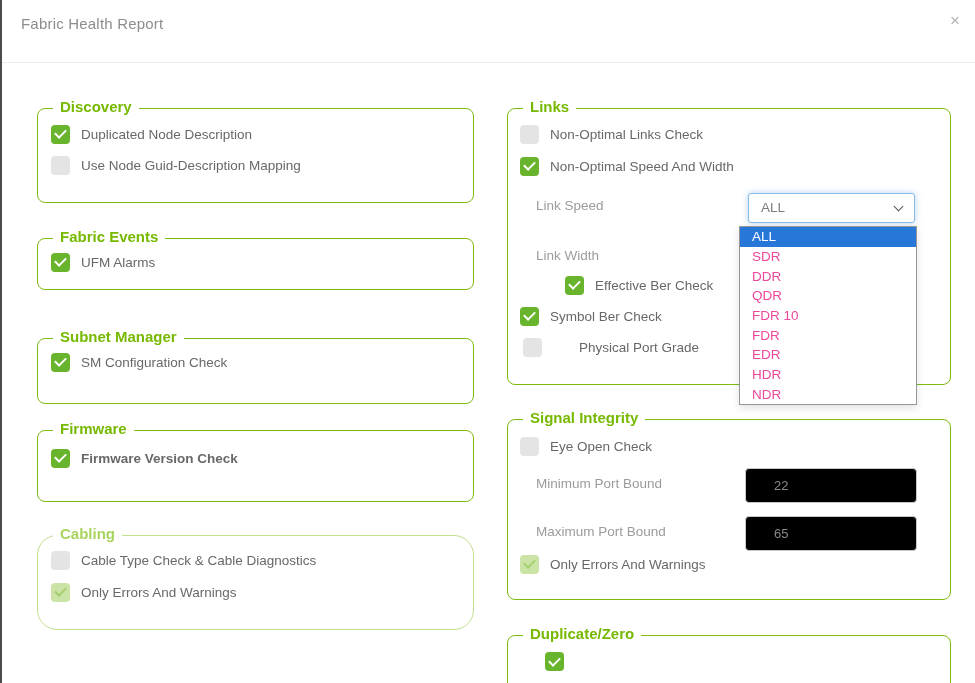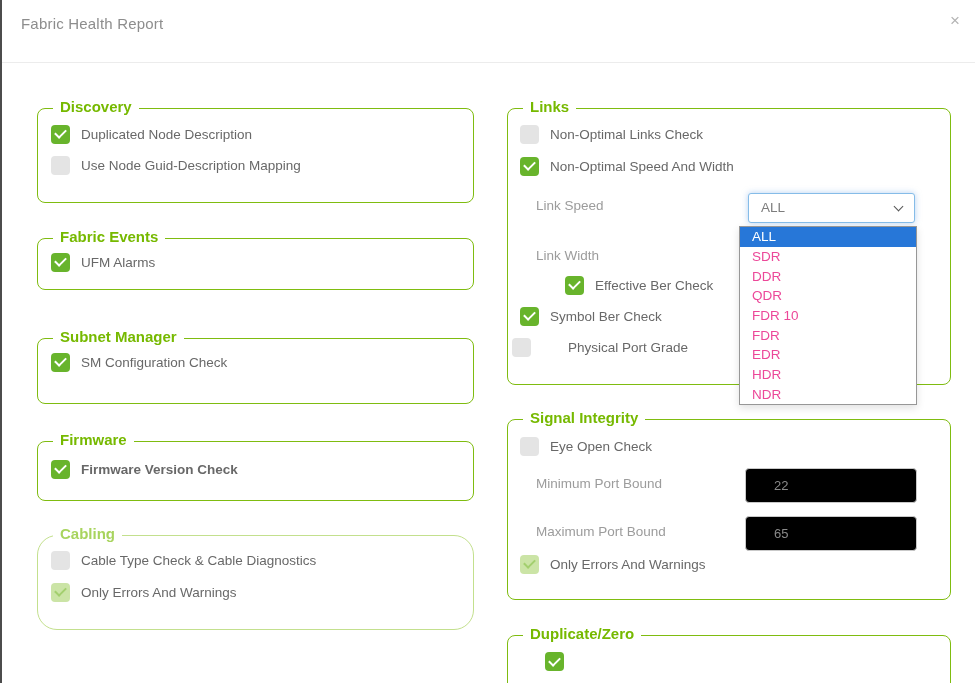--- a/index.html
+++ b/index.html
@@ -83,21 +83,21 @@
   </div>
 
   <div class="box" style="left:35px; top:338px; width:437px; height:66px;">
     <div class="legend">Subnet Manager</div>
     <div class="row" style="left:13px; top:13px;">
       <span class="cb on"></span>
       <span class="lbl">SM Configuration Check</span>
     </div>
   </div>
 
-  <div class="box" style="left:35px; top:430px; width:437px; height:60px;margin-top:11px;">
+  <div class="box" style="left:35px; top:430px; width:437px; height:72px;">
     <div class="legend">Firmware</div>
     <div class="row" style="left:13px; top:17px;font-weight:bold;">
       <span class="cb on"></span>
       <span class="lbl">Firmware Version Check</span>
     </div>
   </div>
 
   <div class="box dim" style="left:35px; top:535px; width:437px; height:95px;">
     <div class="legend">Cabling</div>
     <div class="row" style="left:13px; top:14px;">
@@ -127,21 +127,21 @@
     </div>
     <div class="ctl-label" style="left:28px; top:139px;">Link Width</div>
     <div class="row" style="left:12px; top:166px;margin-left:45px;">
       <span class="cb on"></span>
       <span class="lbl">Effective Ber Check</span>
     </div>
     <div class="row" style="left:12px; top:197px;">
       <span class="cb on"></span>
       <span class="lbl">Symbol Ber Check</span>
     </div>
-    <div class="row" style="left:4px; top:228px;gap:37px;">
+    <div class="row" style="left:15px; top:228px;gap:37px;">
       <span class="cb off"></span>
       <span class="lbl">Physical Port Grade</span>
     </div>
   </div>
 
   <div class="dropdown">
     <div class="dd-item sel">ALL</div>
     <div class="dd-item">SDR</div>
     <div class="dd-item">DDR</div>
     <div class="dd-item">QDR</div>

